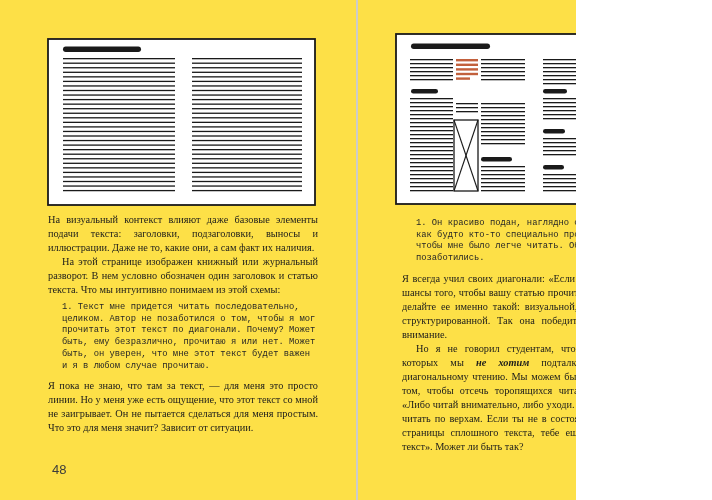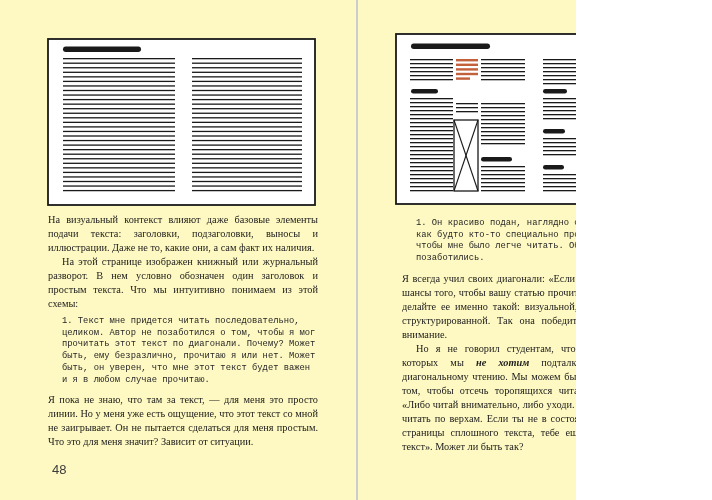--- a/index.html
+++ b/index.html
@@ -1,17 +1,17 @@
 <!DOCTYPE html>
 <html lang="ru"><head>
 <meta charset="utf-8">
 <style>
   html,body { margin:0; padding:0; }
   body { background:#ffffff; font-family:"Liberation Serif", serif; }
-  .screen { position:relative; width:576px; height:500px; background:#fef9c3; overflow:hidden; }
+  .screen { position:relative; width:576px; height:500px; background:#fde047; overflow:hidden; }
 
   .gutter-divider { position:absolute; left:356px; top:0; width:2px; height:500px; background:#cccccc; }
 
   .diagram { position:absolute; display:block; }
   #diagram-left  { left:47px;  top:38px; }
   #diagram-right { left:395px; top:33px; }
 
   .body-text { position:absolute; color:#1d1d1b; font-size:10.3px; line-height:14px; text-align:justify; }
   #flow-left  { left:48px;  top:213px; width:270px; }
   #flow-right { left:402px; top:213px; width:266px; }
@@ -93,21 +93,21 @@
       <rect x="145" y="129.2" width="110" height="1.3" fill="#1a1a1a"></rect>
       <rect x="145" y="133.75" width="110" height="1.3" fill="#1a1a1a"></rect>
       <rect x="145" y="138.3" width="110" height="1.3" fill="#1a1a1a"></rect>
       <rect x="145" y="142.85" width="110" height="1.3" fill="#1a1a1a"></rect>
       <rect x="145" y="147.39999999999998" width="110" height="1.3" fill="#1a1a1a"></rect>
       <rect x="145" y="151.95" width="110" height="1.3" fill="#1a1a1a"></rect>
     </svg>
 
   <div id="flow-left" class="body-text">
       <p class="para"><span>На визуальный контекст влияют даже базовые элементы подачи текста: заголовки, подзаголовки, выносы и иллюстрации. Даже не то, какие они, а сам факт их наличия.</span></p>
-      <p class="para indent"><span>На этой странице изображен книжный или журнальный разворот. В нем условно обозначен один заголовок и простым текста. Что мы интуитивно понимаем из этой схемы:</span></p>
+      <p class="para indent"><span>На этой странице изображен книжный или журнальный разворот. В нем условно обозначен один заголовок и статью текста. Что мы интуитивно понимаем из этой схемы:</span></p>
       <div class="list">
         <p class="list-item">1. Текст мне придется читать последовательно, целиком. Автор не позаботился о том, чтобы я мог прочитать этот текст по диагонали. Почему? Может быть, ему безразлично, прочитаю я или нет. Может быть, он уверен, что мне этот текст будет важен и я в любом случае прочитаю.</p>
       </div>
       <p class="para"><span>Я пока не знаю, что там за текст, — для меня это просто линии. Но у меня уже есть ощущение, что этот текст со мной не заигрывает. Он не пытается сделаться для меня простым. Что это для меня значит? Зависит от ситуации.</span></p>
     </div>
 
   <div id="pagenum-left" class="pagenum">48</div>
 
   <div class="gutter-divider"></div>
 

